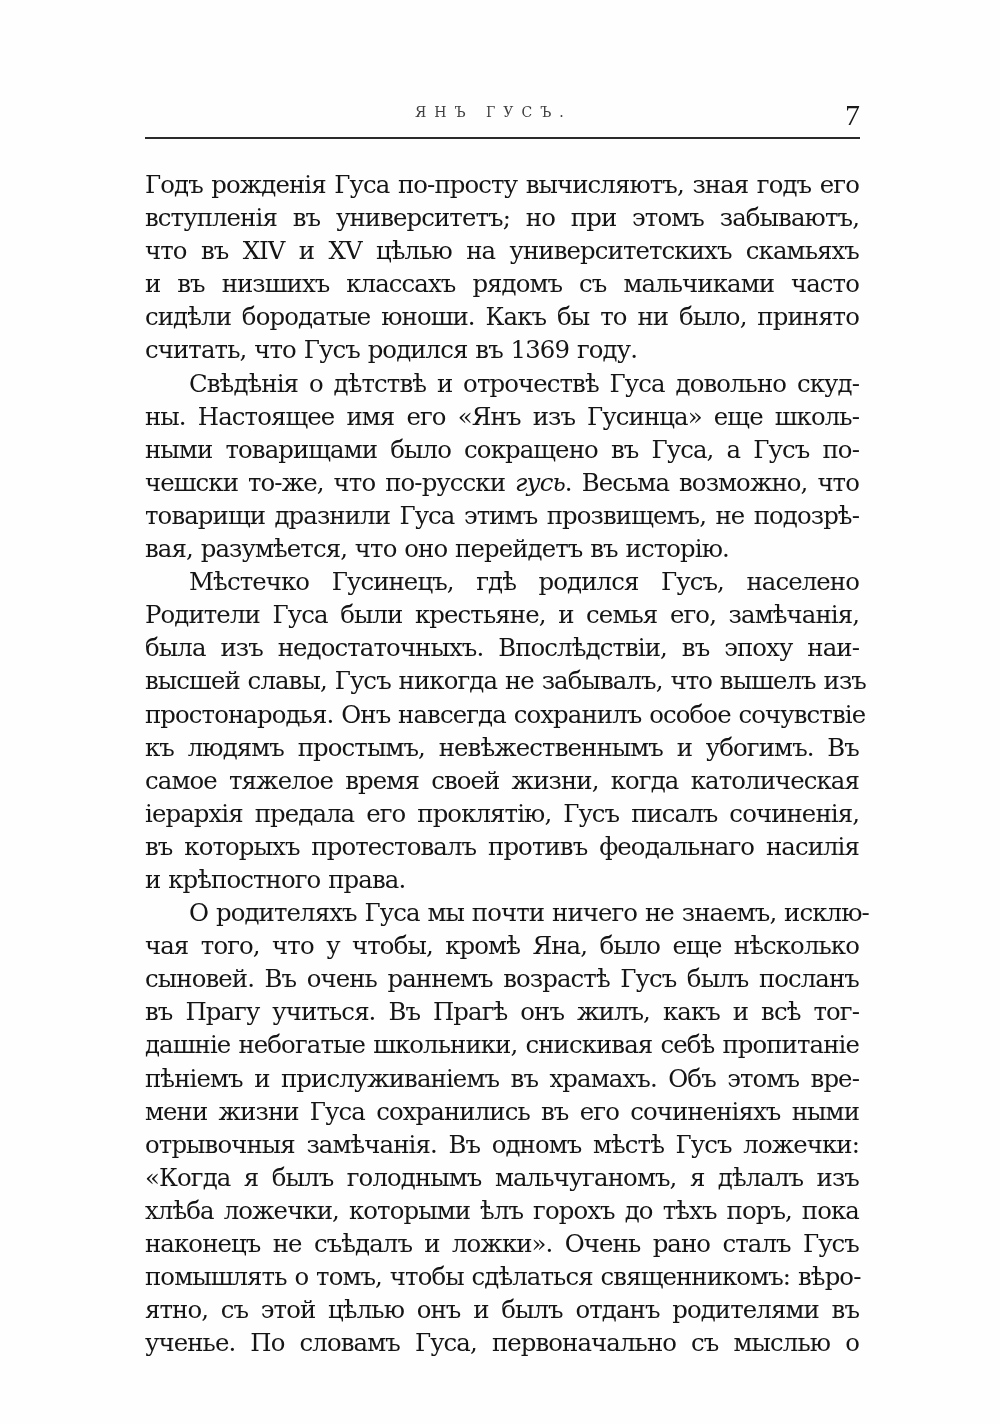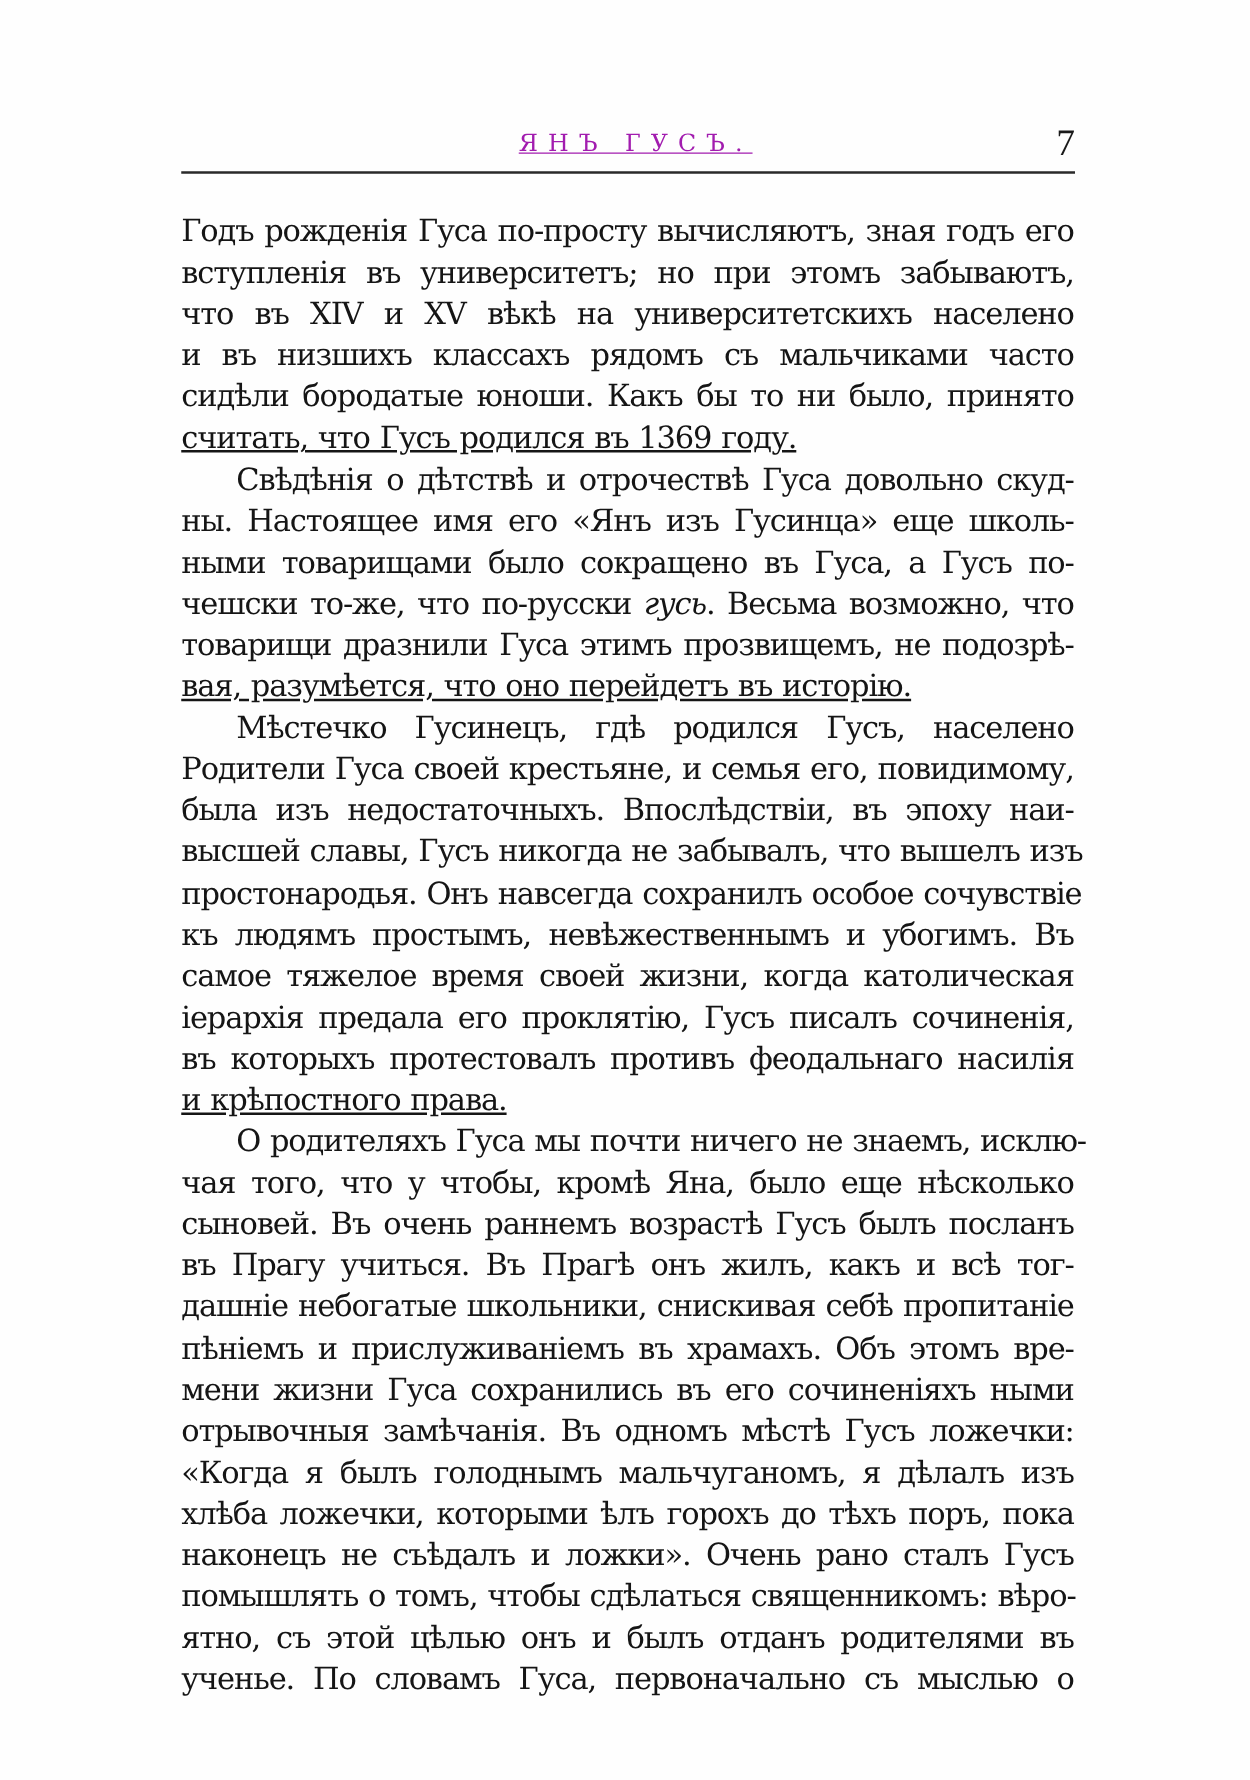--- a/index.html
+++ b/index.html
@@ -1,55 +1,55 @@
 <!DOCTYPE html>
 <html><head>
 <meta charset="utf-8">
 <style>
   html, body { margin: 0; padding: 0; background: #ffffff; }
   body { width: 1000px; height: 1424px; position: relative; overflow: hidden; }
   .page { position: absolute; left: 0; top: 0; width: 1000px; height: 1424px; background: #fefefe; }
   .running-head { position: absolute; left: 145px; top: 100px; width: 715px; height: 34px; }
-  .head-title { position: absolute; left: 270px; top: 4px; font-family: "DejaVu Serif", serif; font-size: 19px; letter-spacing: 8px; color: #a21caf; text-decoration: underline; }
+  .head-title { position: absolute; left: 270px; top: 4px; font-family: "DejaVu Serif", serif; font-size: 14px; letter-spacing: 8px; color: #404040; }
   .page-number { position: absolute; right: 0; top: -2px; font-family: "Liberation Serif", serif; font-size: 30px; color: #1a1a1a; }
   .head-rule { position: absolute; left: 145px; top: 137px; width: 715px; height: 2px; background: #2a2a2a; }
   .body-text { position: absolute; left: 145px; top: 168px; width: 714px; font-family: "DejaVu Serif", serif; font-size: 24.4px; color: #151515; }
   .line { height: 33.1px; line-height: 33.1px; white-space: nowrap; text-align: justify; text-align-last: justify; letter-spacing: -0.9px; word-spacing: 1px; }
-  .line.last { text-align-last: left; text-decoration: underline; }
+  .line.last { text-align-last: left; }
   .line.indent { padding-left: 44px; }
   .italic { font-style: italic; }
 </style>
 </head>
 <body>
 
 <div class="page">
   <div class="running-head">
     <span class="head-title">ЯНЪ ГУСЪ.</span>
     <span class="page-number">7</span>
   </div>
   <div class="head-rule"></div>
 
   <div class="body-text" id="body-text">
 
     <div class="line">Годъ рожденія Гуса по-просту вычисляютъ, зная годъ его</div>
     <div class="line">вступленія въ университетъ; но при этомъ забываютъ,</div>
-    <div class="line">что въ XIV и XV вѣкѣ на университетскихъ населено</div>
+    <div class="line">что въ XIV и XV цѣлью на университетскихъ скамьяхъ</div>
     <div class="line">и въ низшихъ классахъ рядомъ съ мальчиками часто</div>
     <div class="line">сидѣли бородатые юноши. Какъ бы то ни было, принято</div>
     <div class="line last">считать, что Гусъ родился въ 1369 году.</div>
 
     <div class="line indent">Свѣдѣнія о дѣтствѣ и отрочествѣ Гуса довольно скуд-</div>
     <div class="line">ны. Настоящее имя его «Янъ изъ Гусинца» еще школь-</div>
     <div class="line">ными товарищами было сокращено въ Гуса, а Гусъ по-</div>
     <div class="line" id="italic-line">чешски то-же, что по-русски <span class="italic">гусь</span>. Весьма возможно, что</div>
     <div class="line">товарищи дразнили Гуса этимъ прозвищемъ, не подозрѣ-</div>
     <div class="line last">вая, разумѣется, что оно перейдетъ въ исторію.</div>
 
     <div class="line indent">Мѣстечко Гусинецъ, гдѣ родился Гусъ, населено</div>
-    <div class="line">Родители Гуса своей крестьяне, и семья его, повидимому,</div>
+    <div class="line">Родители Гуса были крестьяне, и семья его, замѣчанія,</div>
     <div class="line">была изъ недостаточныхъ. Впослѣдствіи, въ эпоху наи-</div>
     <div class="line">высшей славы, Гусъ никогда не забывалъ, что вышелъ изъ</div>
     <div class="line">простонародья. Онъ навсегда сохранилъ особое сочувствіе</div>
     <div class="line">къ людямъ простымъ, невѣжественнымъ и убогимъ. Въ</div>
     <div class="line">самое тяжелое время своей жизни, когда католическая</div>
     <div class="line">іерархія предала его проклятію, Гусъ писалъ сочиненія,</div>
     <div class="line">въ которыхъ протестовалъ противъ феодальнаго насилія</div>
     <div class="line last">и крѣпостного права.</div>
 
     <div class="line indent">О родителяхъ Гуса мы почти ничего не знаемъ, исклю-</div>

